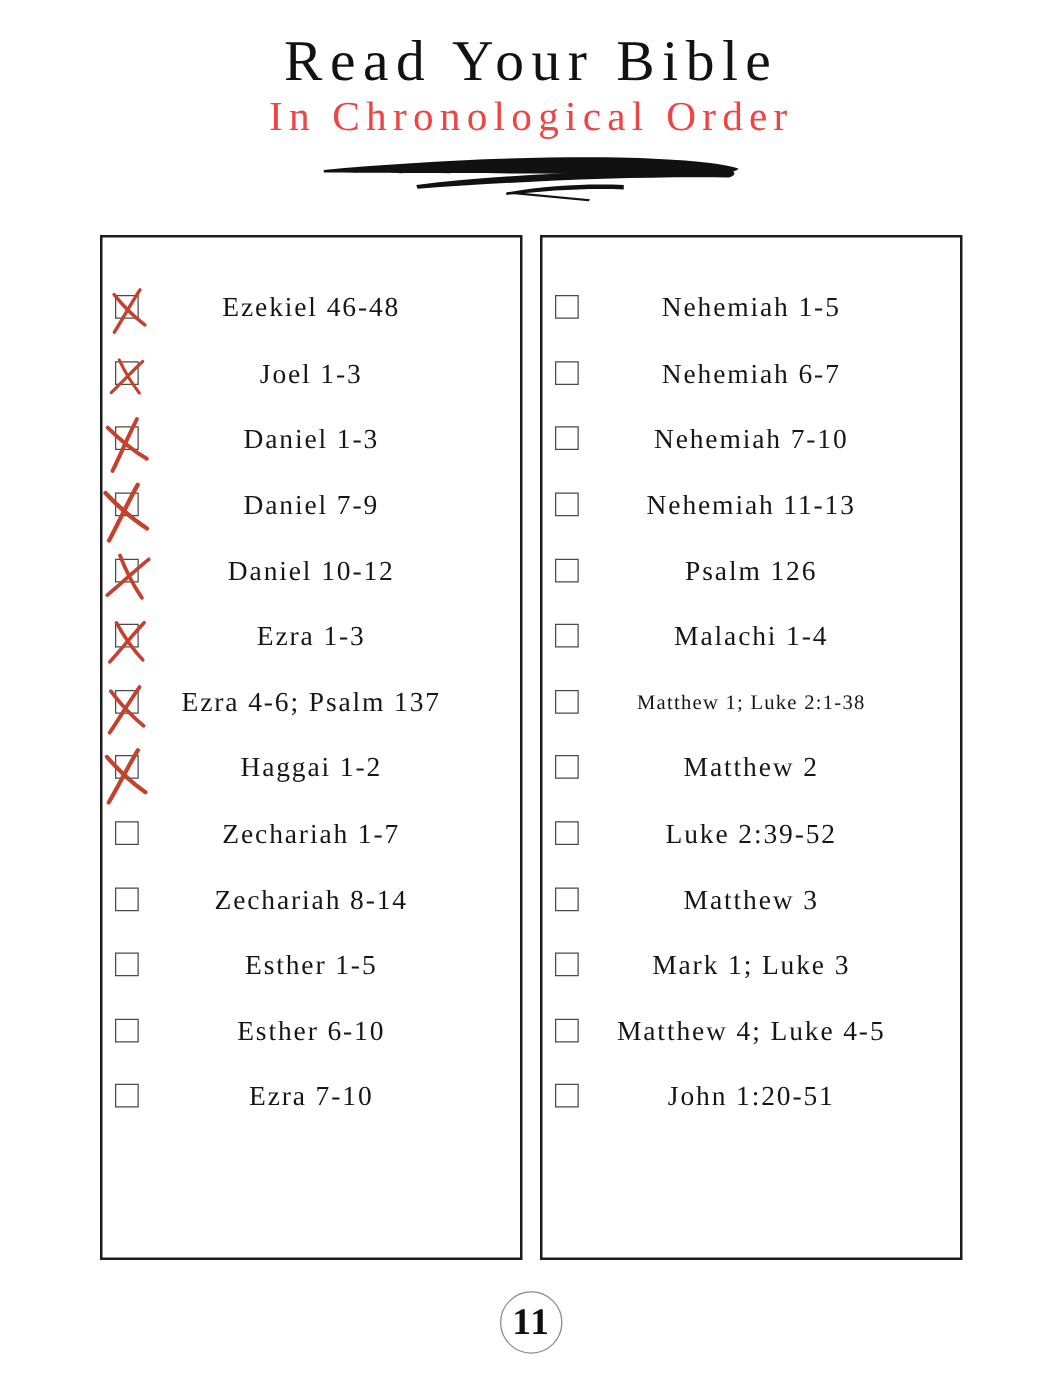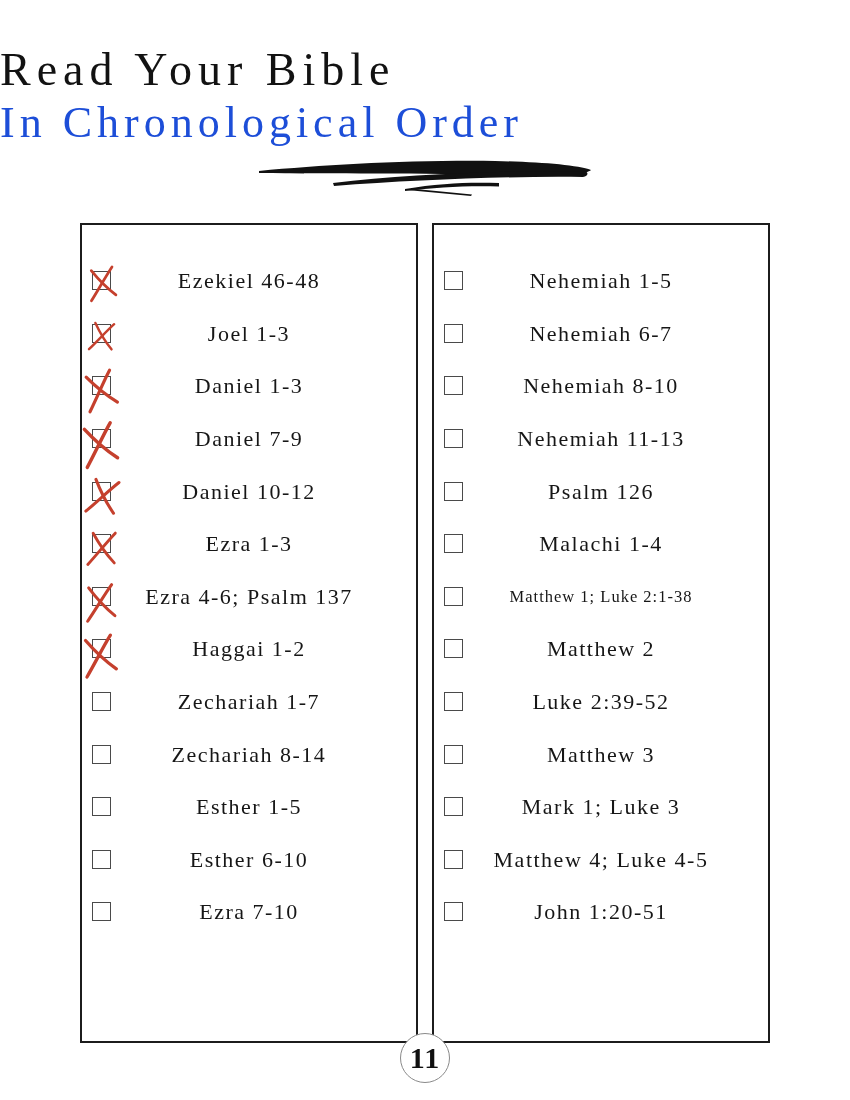--- a/index.html
+++ b/index.html
@@ -4,26 +4,26 @@
 <style>
   html,body { margin:0; padding:0; }
   body {
     width:850px; height:1100px; background:#ffffff;
     font-family:"Liberation Serif", serif; color:#151515;
     -webkit-font-smoothing:antialiased;
   }
   .page { position:relative; width:850px; height:1100px; overflow:hidden; background:#ffffff; }
 
   
-  header { text-align:left; padding-top:43px; }
+  header { text-align:center; padding-top:22px; }
   .title {
     margin:0; font-size:46px; font-weight:400; letter-spacing:6px; color:#121212;
   }
   .subtitle {
-    margin:1px 0 0; font-size:44px; font-weight:400; letter-spacing:5px; color:#1d4ed8;
+    margin:1px 0 0; font-size:33px; font-weight:400; letter-spacing:5px; color:#ef4444;
   }
   .brush { display:block; margin:7px auto 0; }
 
   
   main { display:flex; justify-content:center; gap:14px; margin-top:24px; }
   .column {
     width:338px; height:820px; border:2px solid #1c1c1c; box-sizing:border-box;
     padding-top:30px; background:#fff; overflow:visible;
   }
   .row { position:relative; height:52.6px; display:flex; align-items:center; }
@@ -185,21 +185,21 @@
     <span class="label">Nehemiah 1-5</span>
   </div>
 
   <div class="row">
     <span class="checkbox"></span>
     <span class="label">Nehemiah 6-7</span>
   </div>
 
   <div class="row">
     <span class="checkbox"></span>
-    <span class="label">Nehemiah 8-10</span>
+    <span class="label">Nehemiah 7-10</span>
   </div>
 
   <div class="row">
     <span class="checkbox"></span>
     <span class="label">Nehemiah 11-13</span>
   </div>
 
   <div class="row">
     <span class="checkbox"></span>
     <span class="label">Psalm 126</span>

